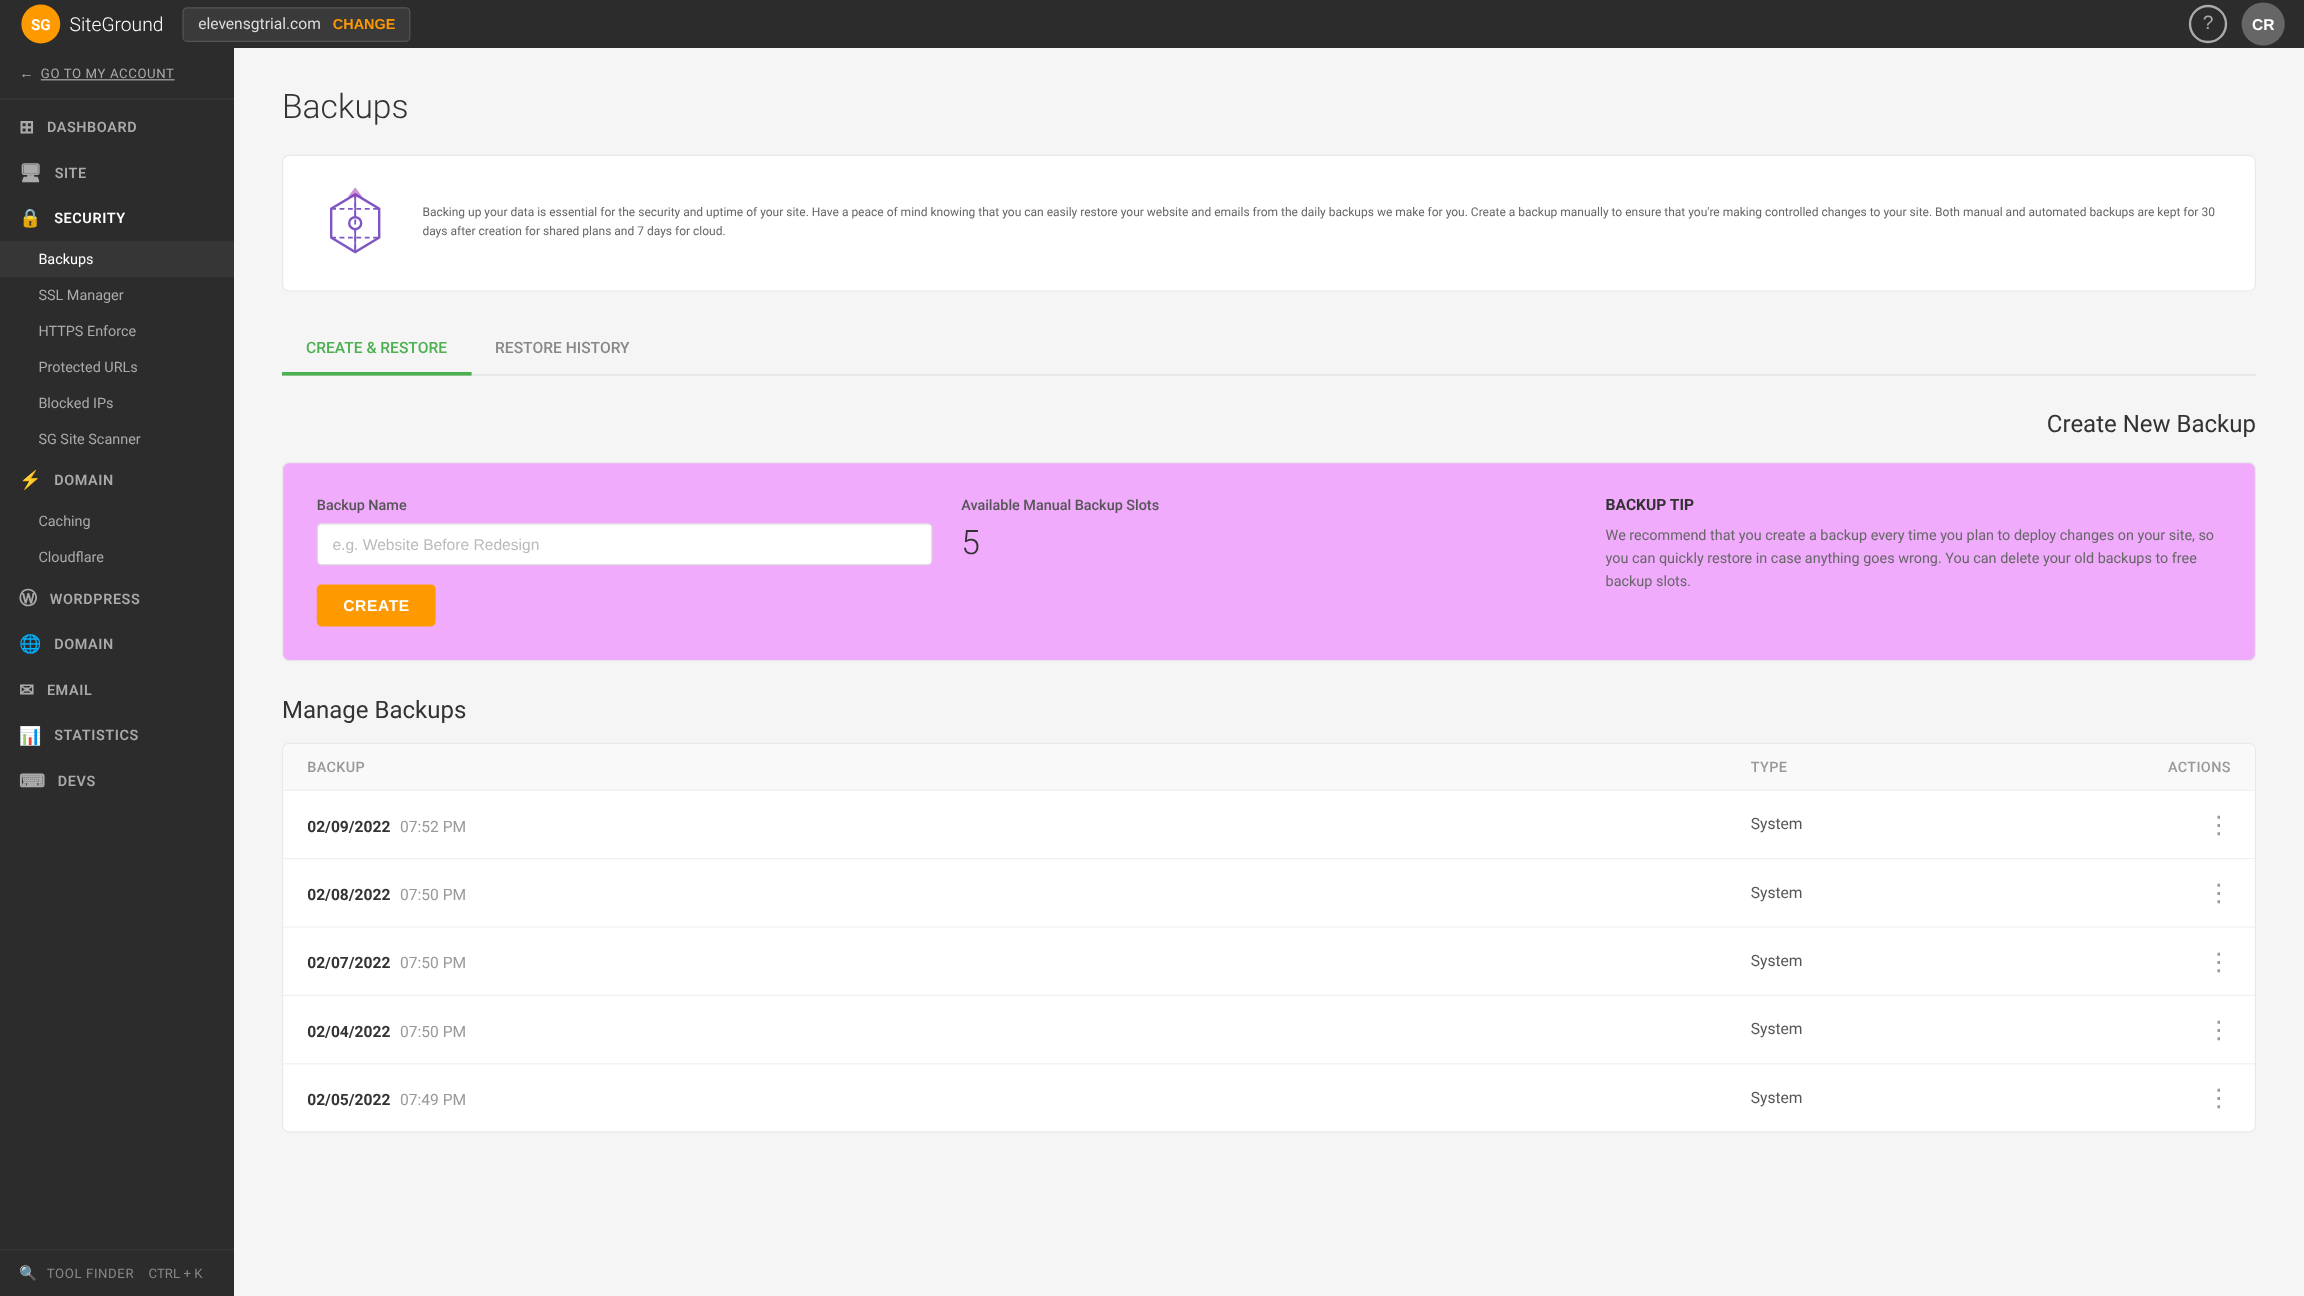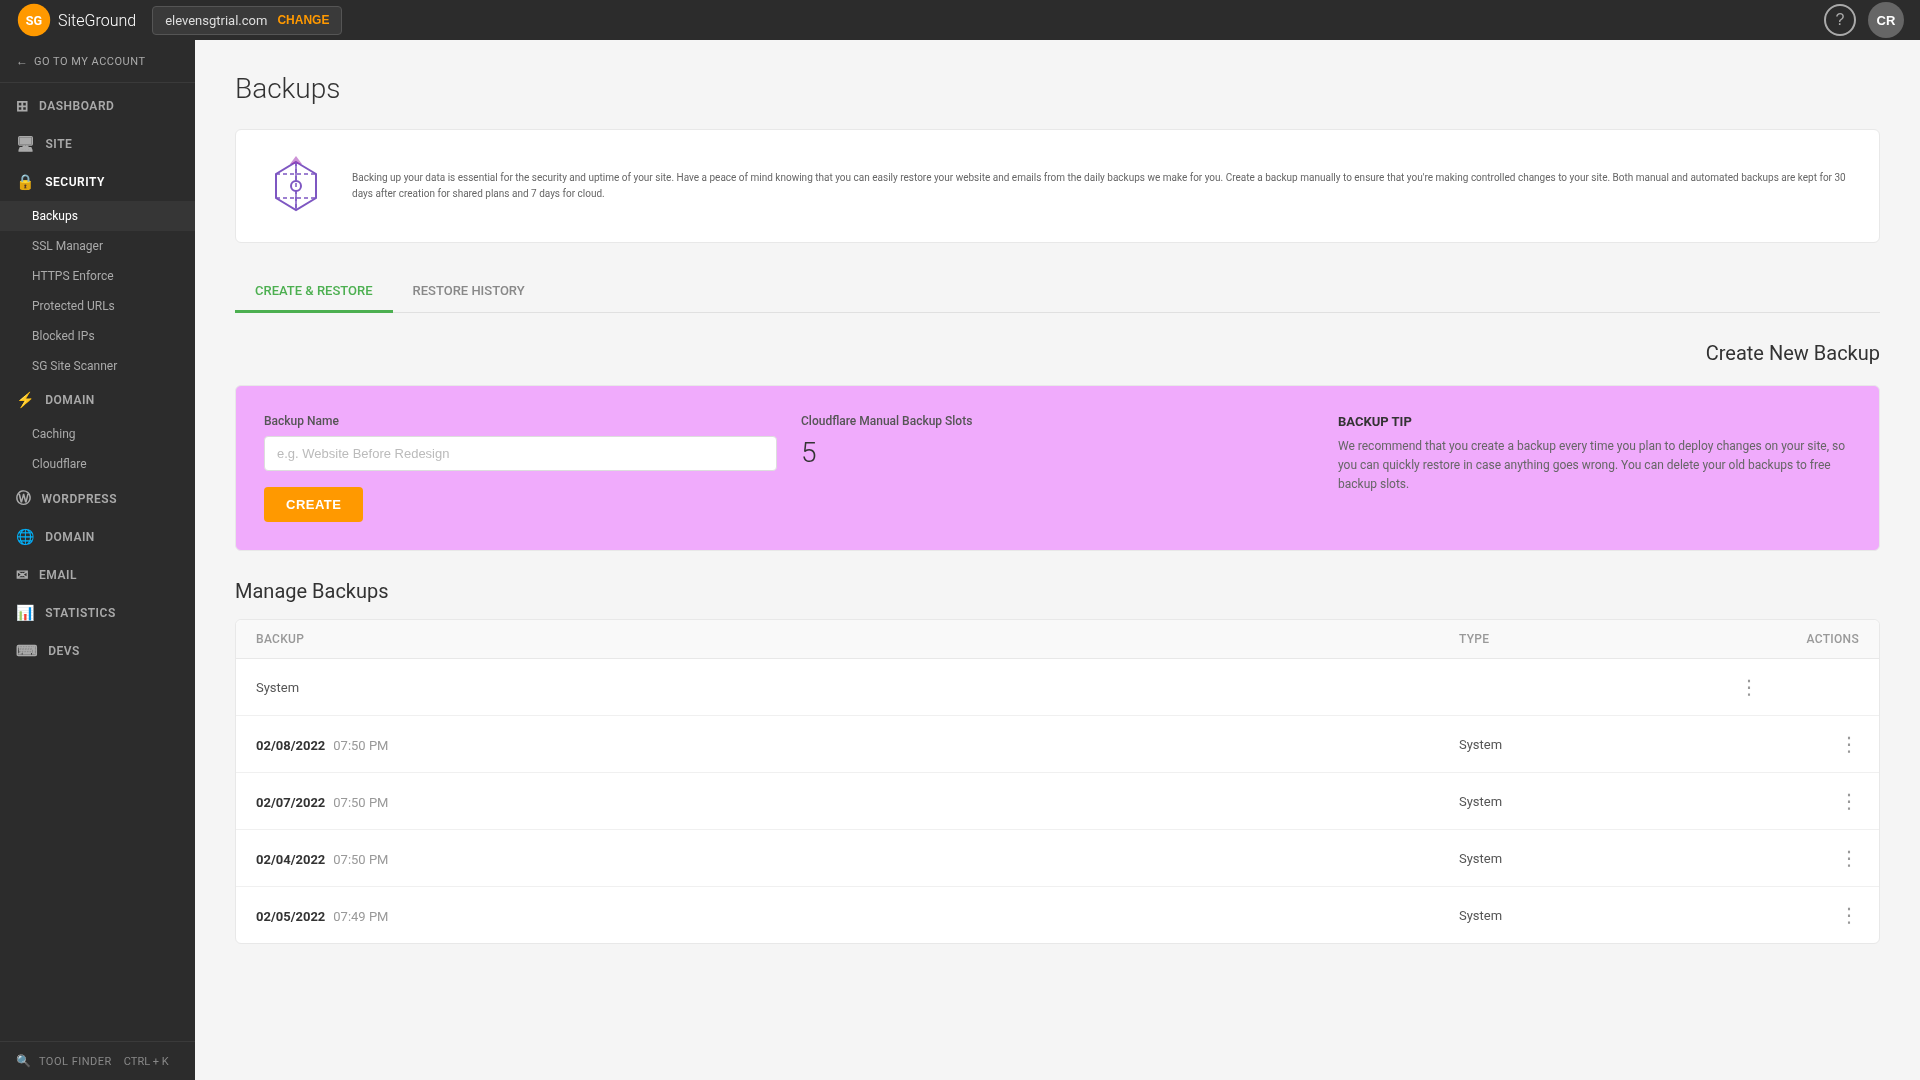--- a/index.html
+++ b/index.html
@@ -103,21 +103,21 @@
     <button class="help-btn">?</button>
     <button class="avatar-btn">CR</button>
   </div>
 </div>
 
 <div class="layout">
 
   <div class="sidebar">
     <div class="back-link">
       <span class="back-arrow">←</span>
-      <span style="font-size:11px;letter-spacing:0.5px;">GO TO MY ACCOUNT</span>
+      <span style="font-size:11px;letter-spacing:0.5px;text-decoration:underline;">GO TO MY ACCOUNT</span>
     </div>
 
     <div class="nav-section">
       <div class="nav-item">
         <span style="font-size:15px;">⊞</span>
         <span>DASHBOARD</span>
       </div>
       <div class="nav-item">
         <span style="font-size:15px;">🖥</span>
         <span>SITE</span>
@@ -212,40 +212,44 @@
     <h2 class="section-title">Create New Backup</h2>
 
     <div class="card">
       <div class="form-grid">
         <div class="form-group">
           <label>Backup Name</label>
           <input class="form-input" type="text" placeholder="e.g. Website Before Redesign" style="">
           <button class="create-btn">CREATE</button>
         </div>
         <div>
-          <div class="slot-label">Cloudflare Manual Backup Slots</div>
+          <div class="slot-label">Available Manual Backup Slots</div>
           <div class="slot-count">5</div>
         </div>
         <div class="tip-box">
           <div class="tip-title">BACKUP TIP</div>
           <div class="tip-text">We recommend that you create a backup every time you plan to deploy changes on your site, so you can quickly restore in case anything goes wrong. You can delete your old backups to free backup slots.</div>
         </div>
       </div>
     </div>
 
     <h2 class="manage-title">Manage Backups</h2>
 
     <div class="table-container">
       <div class="table-header">
         <span>Backup</span>
         <span>Type</span>
         <span style="text-align:right;">Actions</span>
       </div>
 
       <div class="table-row">
+        <div>
+          <span class="backup-date-bold">02/09/2022</span>
+          <span class="backup-time">07:52 PM</span>
+        </div>
         <div class="backup-type">System</div>
         <div class="actions-menu">⋮</div>
       </div>
 
       <div class="table-row">
         <div>
           <span class="backup-date-bold">02/08/2022</span>
           <span class="backup-time">07:50 PM</span>
         </div>
         <div class="backup-type">System</div>

